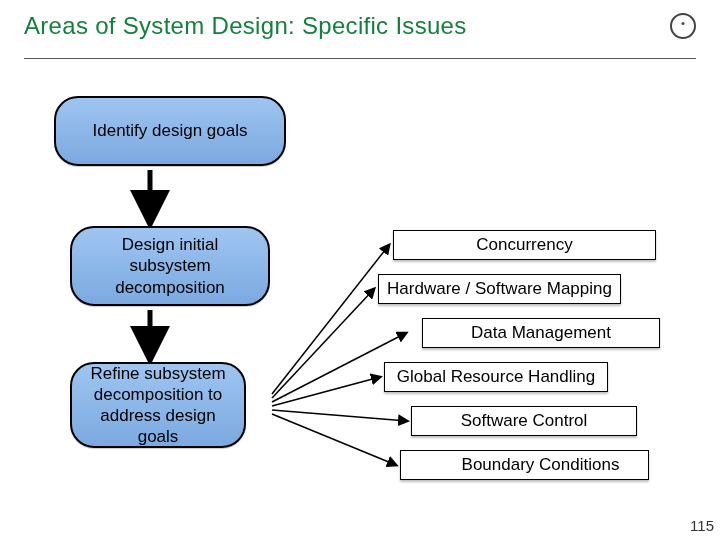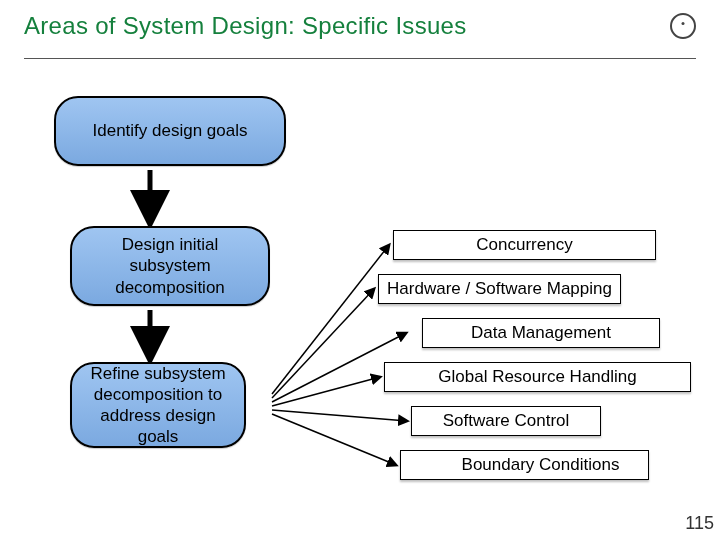--- a/index.html
+++ b/index.html
@@ -30,28 +30,28 @@
     box-shadow: 0 2px 2px rgba(0,0,0,.25);
   }
 
   #box1 { left: 54px;  top: 96px;  width: 232px; height: 70px; }
   #box2 { left: 70px;  top: 226px; width: 200px; height: 80px; }
   #box3 { left: 70px;  top: 362px; width: 176px; height: 86px; }
 
   #w1 { left: 393px; top: 230px; width: 263px; height: 30px; }
   #w2 { left: 378px; top: 274px; width: 243px; height: 30px; }
   #w3 { left: 410px; top: 318px; width: 238px; height: 30px; margin-left: 12px; }
-  #w4 { left: 384px; top: 362px; width: 307px; height: 30px; }
-  #w5 { left: 411px; top: 406px; width: 190px; height: 30px; text-align: right; }
+  #w4 { left: 384px; top: 362px; width: 224px; height: 30px; }
+  #w5 { left: 411px; top: 406px; width: 226px; height: 30px; text-align: right; }
   #w6 { left: 400px; top: 450px; width: 249px; height: 30px; padding-left: 32px; }
 
   svg.arrows { position: absolute; top: 0; left: 0; width: 720px; height: 540px; pointer-events: none; }
 
   .footer { position: absolute; bottom: 6px; right: 24px; font-size: 9px; color: #333; }
-  .pagenum { position: absolute; bottom: 6px; right: 6px; font-size: 18px; color: #333; }
+  .pagenum { position: absolute; bottom: 6px; right: 6px; font-size: 15px; color: #333; }
 </style>
 </head>
 <body>
 
 <div class="slide">
 
   <div class="title-row">
     <div class="title">Areas of System Design: Specific Issues</div>
     <div class="logo"></div>
   </div>

